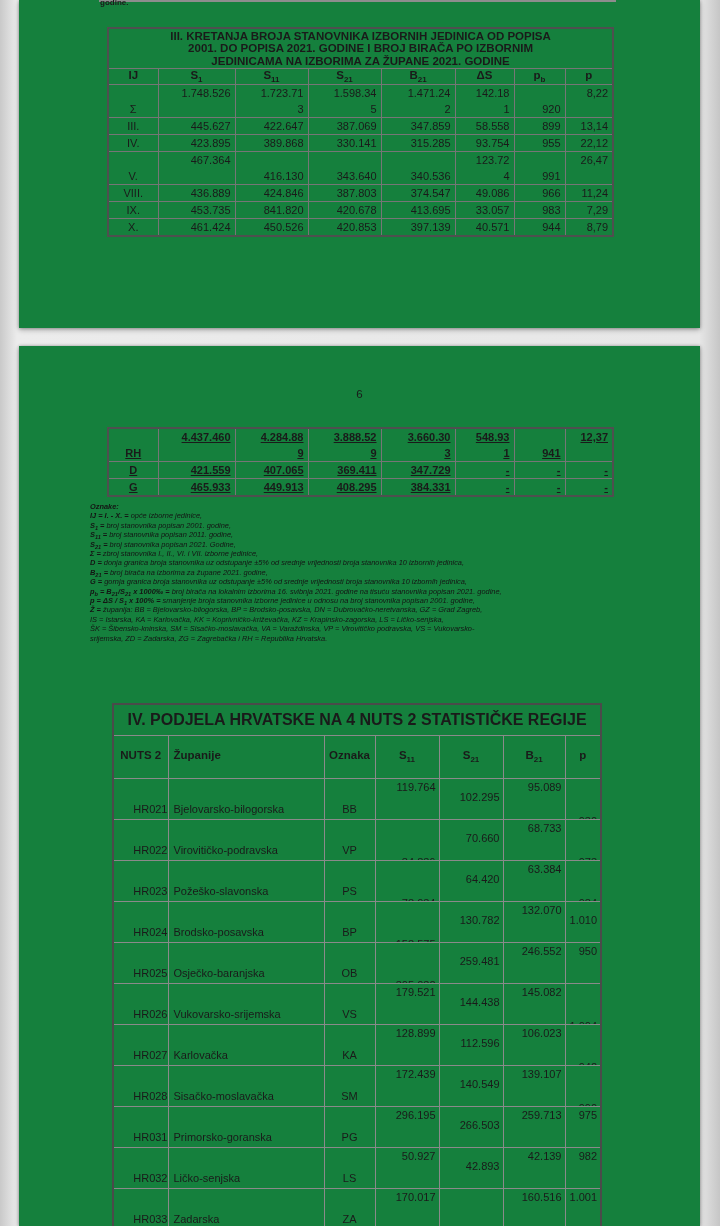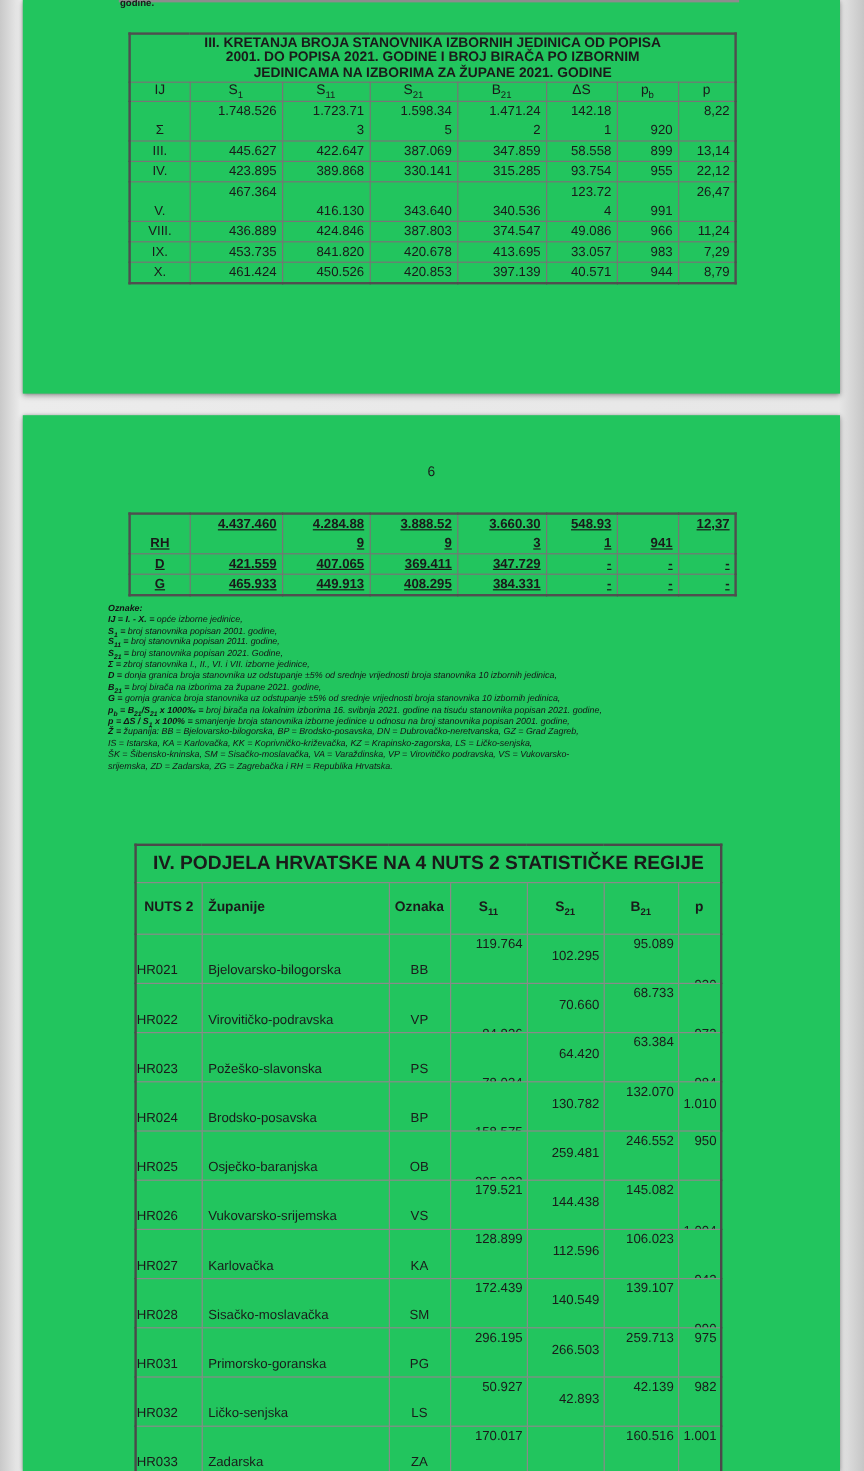--- a/index.html
+++ b/index.html
@@ -1,34 +1,34 @@
 <!DOCTYPE html>
 <html><head>
 <meta charset="utf-8">
 <style>
   html,body{margin:0;padding:0;}
   body{
     width:720px;height:1226px;position:relative;overflow:hidden;
     background:linear-gradient(90deg,#c9c9c9 0px,#ececec 17px,#e9e9e9 350px,#e7e7e7 699px,#c6c6c6 720px);
     font-family:"Liberation Sans","DejaVu Sans",sans-serif;color:#1a1a1a;
   }
-  .page{position:absolute;left:19px;width:681px;background:#22c55e;
+  .page{position:absolute;left:19px;width:681px;background:#15803d;
         box-shadow:0 0 3px rgba(0,0,0,.28),0 2px 5px rgba(0,0,0,.28);overflow:hidden;}
   .page1{top:0;height:328px;}
   .page2{top:346px;height:880px;}
 
   .cutoff{position:absolute;top:-2px;left:81px;font-size:8px;font-weight:bold;}
   .topline{position:absolute;top:0;left:80px;width:517px;height:2px;background:#8d8d8d;}
 
   
   table.stat{border-collapse:collapse;table-layout:fixed;width:505px;font-size:11px;
              border:2px solid #4f4f4f;}
   table.stat td,table.stat th{border:1px solid #767676;overflow:hidden;white-space:nowrap;}
   .ttl{font-weight:bold;text-align:center;font-size:11.5px;line-height:12.3px;padding:1px 8px;margin-top:32px;}
-  table.stat th{height:15px;font-size:11.5px;text-align:center;font-weight:normal;padding:0;}
+  table.stat th{height:15px;font-size:11.5px;text-align:center;font-weight:bold;padding:0;}
   table.stat th sub{font-size:8px;}
   table.stat tr.one td{height:16px;line-height:16px;}
   table.stat tr.two td{height:32px;padding:0;vertical-align:top;}
   table.stat .lt,table.stat .lb{height:16px;line-height:16px;padding:0 4px;}
   table.stat td.num{text-align:right;padding:0 4px;}
   table.stat tr.two td.num{padding:0;}
   table.stat td.lab{text-align:center;padding:0;}
   #t3{position:absolute;left:88px;top:27px;}
   #sumtab{position:absolute;left:88px;top:81px;}
   table.boldtab td{font-weight:bold;text-decoration:underline;}
@@ -44,21 +44,21 @@
 
   
   #t4{position:absolute;left:93px;top:357px;border-collapse:collapse;table-layout:fixed;
       width:488px;font-size:11px;border:2px solid #4a4a4a;}
   #t4 td,#t4 th{border:1px solid #8a8a8a;overflow:hidden;white-space:nowrap;}
   #t4 .t4ttl{font-weight:bold;text-align:center;font-size:16px;height:28px;vertical-align:middle;}
   #t4 th{height:42px;font-size:11.5px;vertical-align:middle;padding:0;}
   #t4 th sub{font-size:8px;}
   #t4 th.hleft{text-align:left;padding-left:5px;}
   #t4 tr.datarow td{height:36px;}
-  #t4 td.code{text-align:left;vertical-align:bottom;padding:0 0 4px 0;}
+  #t4 td.code{text-align:right;vertical-align:bottom;padding:0 0 4px 0;}
   #t4 td.name{text-align:left;vertical-align:bottom;padding:0 0 4px 5px;}
   #t4 td.mark{text-align:center;vertical-align:bottom;padding:0 0 4px 0;}
   #t4 td.val{position:relative;padding:0;}
   #t4 td.val span{position:absolute;right:3px;line-height:12px;}
   .p-top{top:2px;} .p-mid{top:12px;} .p-bot{top:36px;}
   #t4 tr.boldrow td{height:24px;font-weight:bold;vertical-align:middle;padding-bottom:0;}
   #t4 tr.boldrow td.val{ text-align:right;padding-right:3px;}
   #t4 tr.boldrow td{border-top:2px solid #4a4a4a;}
 </style>
 </head>

